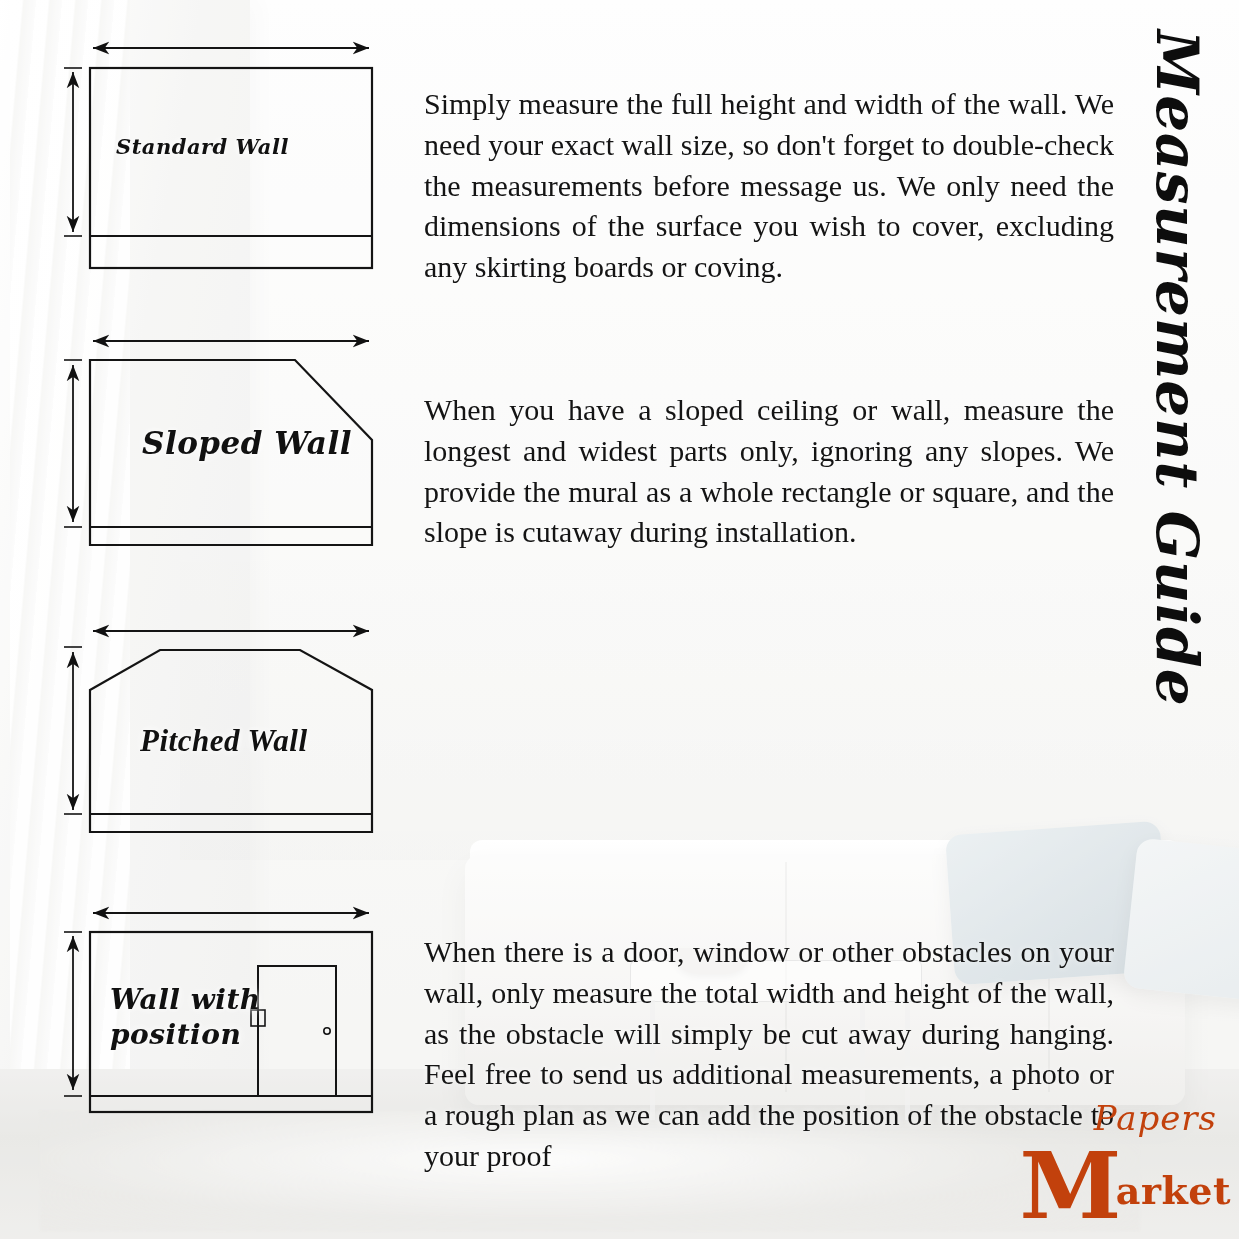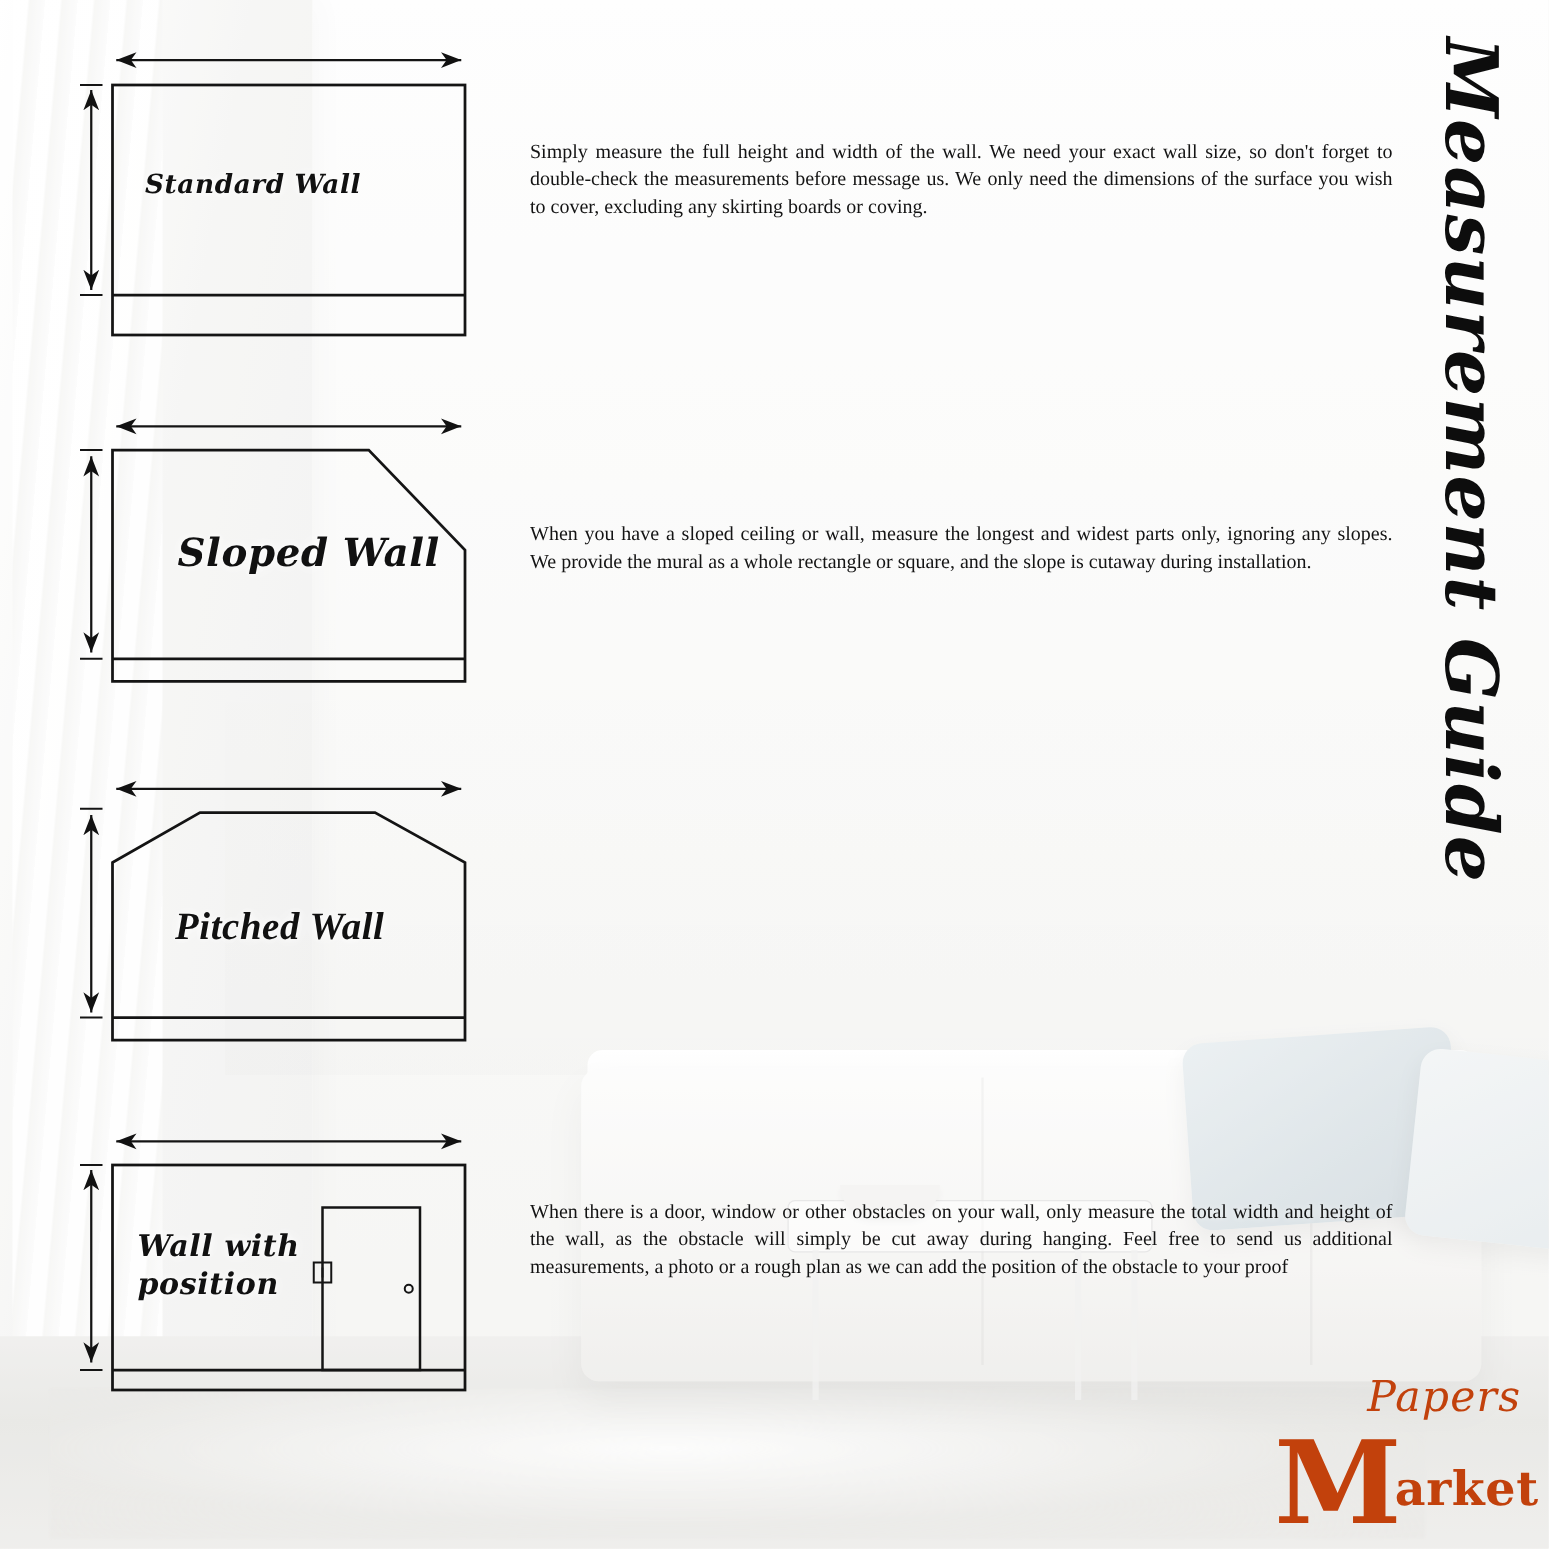--- a/index.html
+++ b/index.html
@@ -136,26 +136,25 @@
     letter-spacing: 0.5px;
     line-height: 1.25;
     text-shadow: 0 0 6px rgba(255,255,255,0.9), 0 0 14px rgba(255,255,255,0.8);
   }
   .wall-label span { display: block; }
 
   .para {
     position: absolute;
     width: 690px;
     font-family: "Liberation Serif", serif;
-    font-size: 16px;
+    font-size: 30px;
     line-height: 1.36;
     color: #141414;
     text-align: justify;
     text-shadow: 0 0 6px rgba(255,255,255,0.85);
-    margin-top: 27px;
   }
 
   
   .vtitle {
     position: absolute;
     right: 20px;
     top: 30px;
     width: 120px;
     height: 560px;
   }
@@ -296,21 +295,21 @@
     </div>
 
     <div class="wall-label" style="left:142px; top:424px; font-size:31px;">
       <span>Sloped Wall</span>
     </div>
 
     <div class="wall-label" style="left:140px; top:722px; font-size:31px;font-family:Liberation Serif, serif;">
       <span>Pitched Wall</span>
     </div>
 
-    <div class="wall-label" style="left:110px; top:982px; font-size:24px;">
+    <div class="wall-label" style="left:110px; top:982px; font-size:28px;">
       <span>Wall with</span>
       <span>position</span>
     </div>
 
     <div class="para" style="left:424px; top:84px;">Simply measure the full height and width of the wall. We need your exact wall size, so don't forget to double-check the measurements before
 message us. We only need the dimensions of the surface you wish to cover, excluding any skirting boards or coving.</div>
 
     <div class="para" style="left:424px; top:390px;">When you have a sloped ceiling or wall, measure the longest and widest parts only, ignoring any slopes. We provide the mural as a whole rectangle or square, and the slope is cutaway during installation.</div>
 
 

